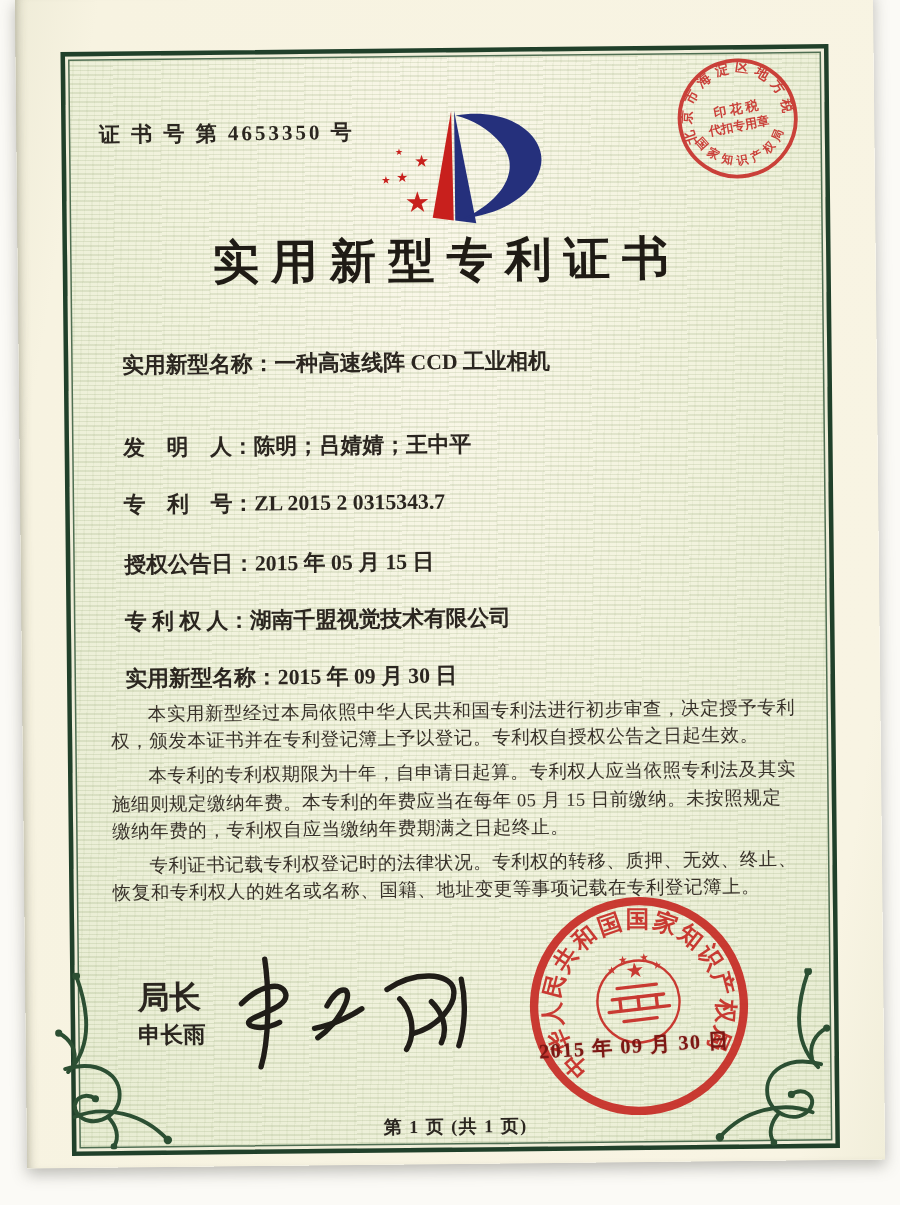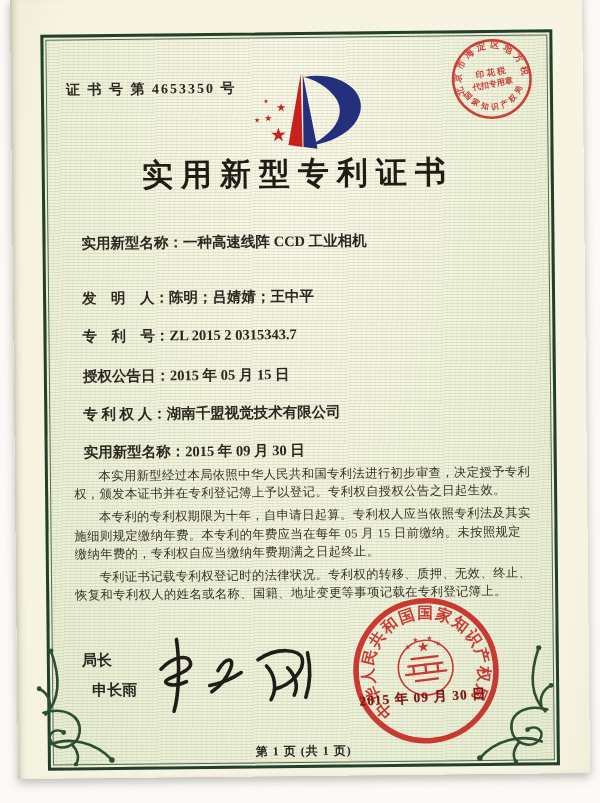--- a/index.html
+++ b/index.html
@@ -28,21 +28,21 @@
   .logo{position:absolute;left:194px;top:36px;width:140px;height:88px;}
   .title{position:absolute;left:0;top:118px;width:100%;text-align:center;
     font-size:31px;font-weight:700;letter-spacing:8px;color:#1f1b15;}
   .field{position:absolute;left:36px;font-size:14.5px;white-space:nowrap;color:#2b2620;}
   .flabel{font-weight:700;}
   .fvalue{font-weight:700;}
   .f0{top:197px}.f1{top:252px}.f2{top:290px}.f3{top:330px}.f4{top:368px}.f5{top:406px}
   .body{position:absolute;left:26px;top:430px;width:457px;color:#38322a;
     font-size:12.3px;line-height:1.48;}
   .body p{margin:0 0 5px 0;text-indent:2em;letter-spacing:.4px;}
-  .signer-title{position:absolute;left:32px;top:614px;font-size:15px;font-weight:700;color:#2b2620;}
+  .signer-title{position:absolute;left:42px;top:614px;font-size:21px;font-weight:700;color:#2b2620;}
   .signer-name{position:absolute;left:42px;top:644px;font-size:15px;font-weight:700;color:#2b2620;}
   .signature{position:absolute;left:92px;top:596px;width:190px;height:86px;}
   .footer{position:absolute;left:0;top:708px;width:100%;text-align:center;
     font-size:12px;font-weight:700;color:#2b2620;letter-spacing:1px;}
   .seal{position:absolute;left:333px;top:600px;width:152px;height:152px;
     opacity:.9;transform:rotate(-6deg);}
   .seal-date{position:absolute;left:342px;top:694px;font-size:13.5px;font-weight:700;
     color:#7c1714;letter-spacing:1px;transform:rotate(-3deg);text-shadow:0 0 1px rgba(124,23,20,.5);}
   .stamp{position:absolute;left:438px;top:42px;width:86px;height:86px;
     opacity:.85;transform:rotate(-10deg);}

